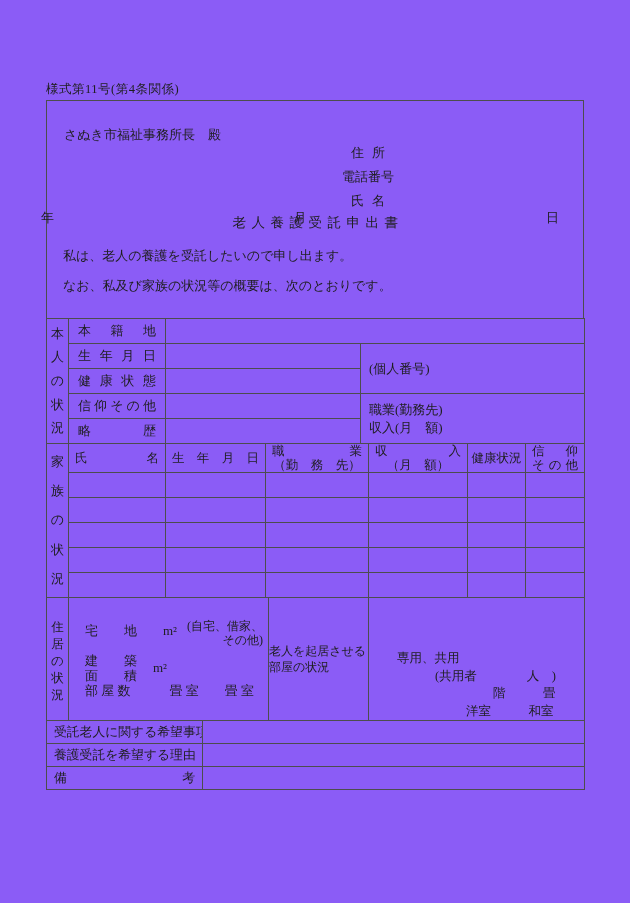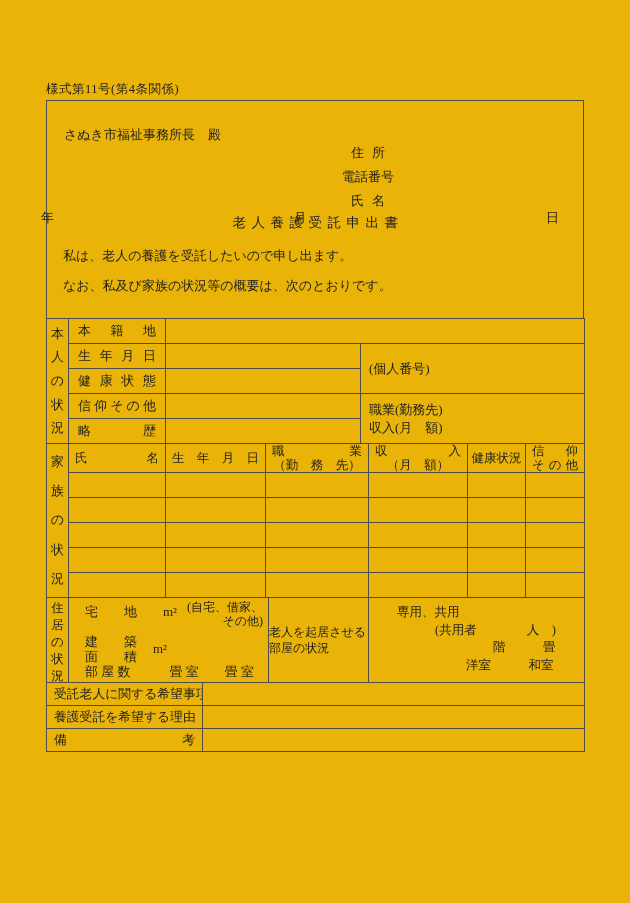--- a/index.html
+++ b/index.html
@@ -1,19 +1,19 @@
 <!DOCTYPE html>
 <html><head>
 <meta charset="utf-8">
 <style>
   * { margin:0; padding:0; box-sizing:border-box; }
   html,body { background:#f6f6f6; }
   .page {
     position:relative; width:630px; height:903px; margin:0 auto;
-    background:#eab308; color:#1e1e1e;
+    background:#8b5cf6; color:#1e1e1e;
     font-family:"Liberation Serif","DejaVu Serif",serif;
     font-size:13px; overflow:hidden;
   }
   .form-label { position:absolute; top:81px; left:46px; font-size:12.5px; letter-spacing:.5px; }
 
   .sheet { position:absolute; top:100px; left:46px; width:538px; }
 
   
   .head {
     position:relative; width:538px; height:218px;
@@ -55,21 +55,21 @@
   .rescell { position:relative; height:84px;margin-left:8px; }
   .rescell div { position:absolute; white-space:nowrap; }
   .land      { left:8px;  top:5px; }
   .landnote  { right:5px; top:2px; text-align:right; line-height:14px; font-size:12px; }
   .bld1      { left:8px;  top:35px; }
   .sqm2      { left:76px; top:43px; }
   .bld2      { left:8px;  top:50px; }
   .rooms     { left:8px;  top:65px; }
   .roomcell  { font-size:12px; text-align:left; line-height:16px; }
   .usecell   { font-size:12.5px; line-height:17.5px; padding-top:6px; vertical-align:top; }
-  .use-l1 { padding-left:28px; }
+  .use-l1 { padding-left:28px;margin-top:46px; }
   .use-l2 { padding-left:66px; }
   .use-l3 { padding-left:124px; }
   .use-l4 { padding-left:97px; }
 
   .t4 tr { height:23px; }
   .t4 .jchars { padding:0 7px; font-size:12.8px; }
 </style>
 </head>
 <body>
 

